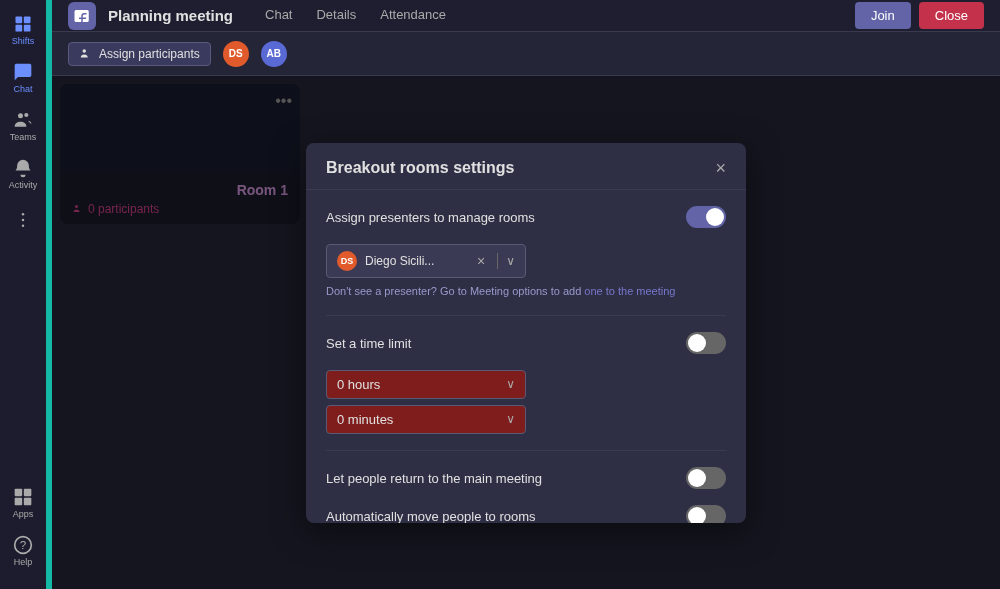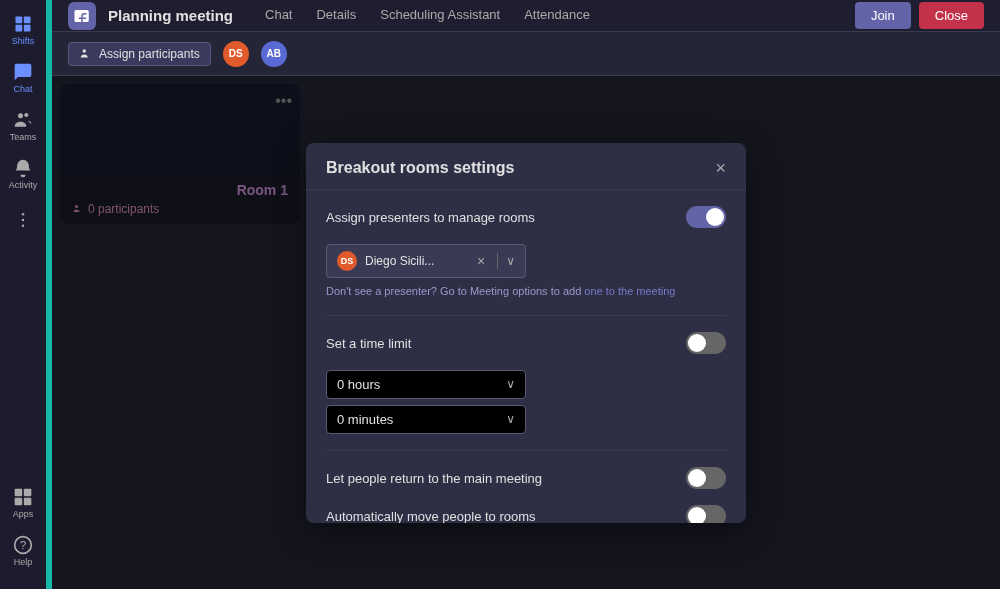--- a/index.html
+++ b/index.html
@@ -210,21 +210,21 @@
       padding: 8px 12px;
     }
     .room-name {
       color: #f0abfc;
       font-size: 14px;
       font-weight: 700;
       margin-bottom: 4px;
       text-align: right;
     }
     .room-participants {
-      color: #f9a8d4;
+      color: #ec4899;
       font-size: 12px;
       display: flex;
       align-items: center;
       gap: 4px;
     }
 
     
     .modal-overlay {
       position: absolute;
       top: 0; left: 0; right: 0; bottom: 0;
@@ -348,21 +348,21 @@
     .warning-link {
       color: #7878cc;
       cursor: pointer;
     }
     .time-dropdowns {
       display: flex;
       flex-direction: column;
       gap: 6px;
     }
     .time-dropdown {
-      background: #000000;
+      background: #7f1d1d;
       border: 1px solid #5a5a75;
       border-radius: 4px;
       padding: 6px 10px;
       display: flex;
       align-items: center;
       justify-content: space-between;
       cursor: pointer;
       width: 200px;
       color: #e0e0e0;
       font-size: 13px;
@@ -441,21 +441,20 @@
   <div class="header">
     <div class="header-logo">
       <svg viewBox="0 0 24 24" fill="white" width="18" height="18">
           <path d="M20 4H4a2 2 0 00-2 2v12a2 2 0 002 2h7v-4H8v-2h3v-2a4 4 0 014-4h3v2h-3a2 2 0 00-2 2v2h5l-1 2h-4v4h6a2 2 0 002-2V6a2 2 0 00-2-2z"></path>
         </svg>
     </div>
     <div class="header-title">Planning meeting</div>
     <div class="header-tabs">
       <div class="header-tab">Chat</div>
       <div class="header-tab">Details</div>
-      <div class="header-tab">Scheduling Assistant</div>
       <div class="header-tab">Attendance</div>
     </div>
     <div class="header-actions">
       <button class="btn-join">Join</button>
       <button class="btn-close">Close</button>
     </div>
   </div>
 
   <div class="sub-header">
     <div class="assign-btn">

